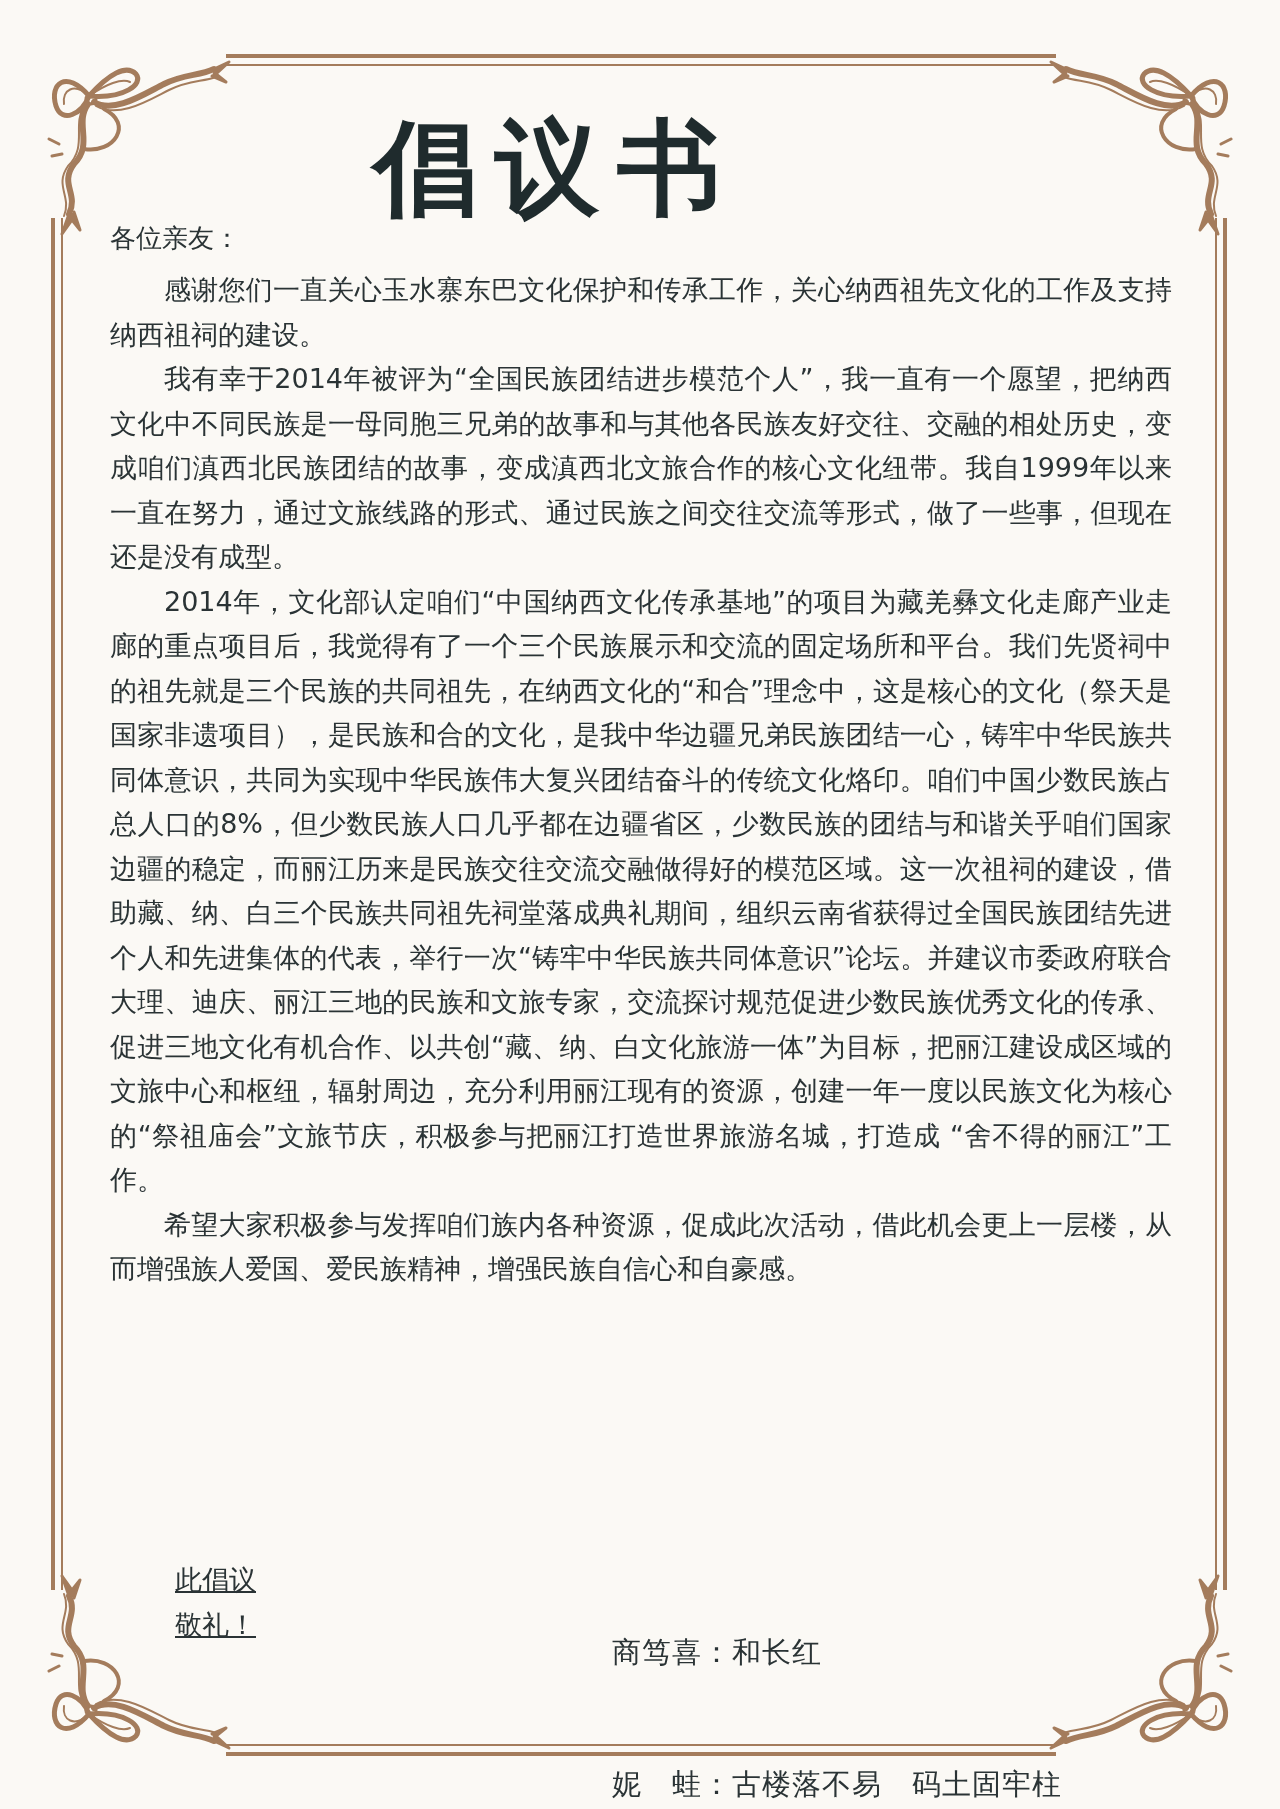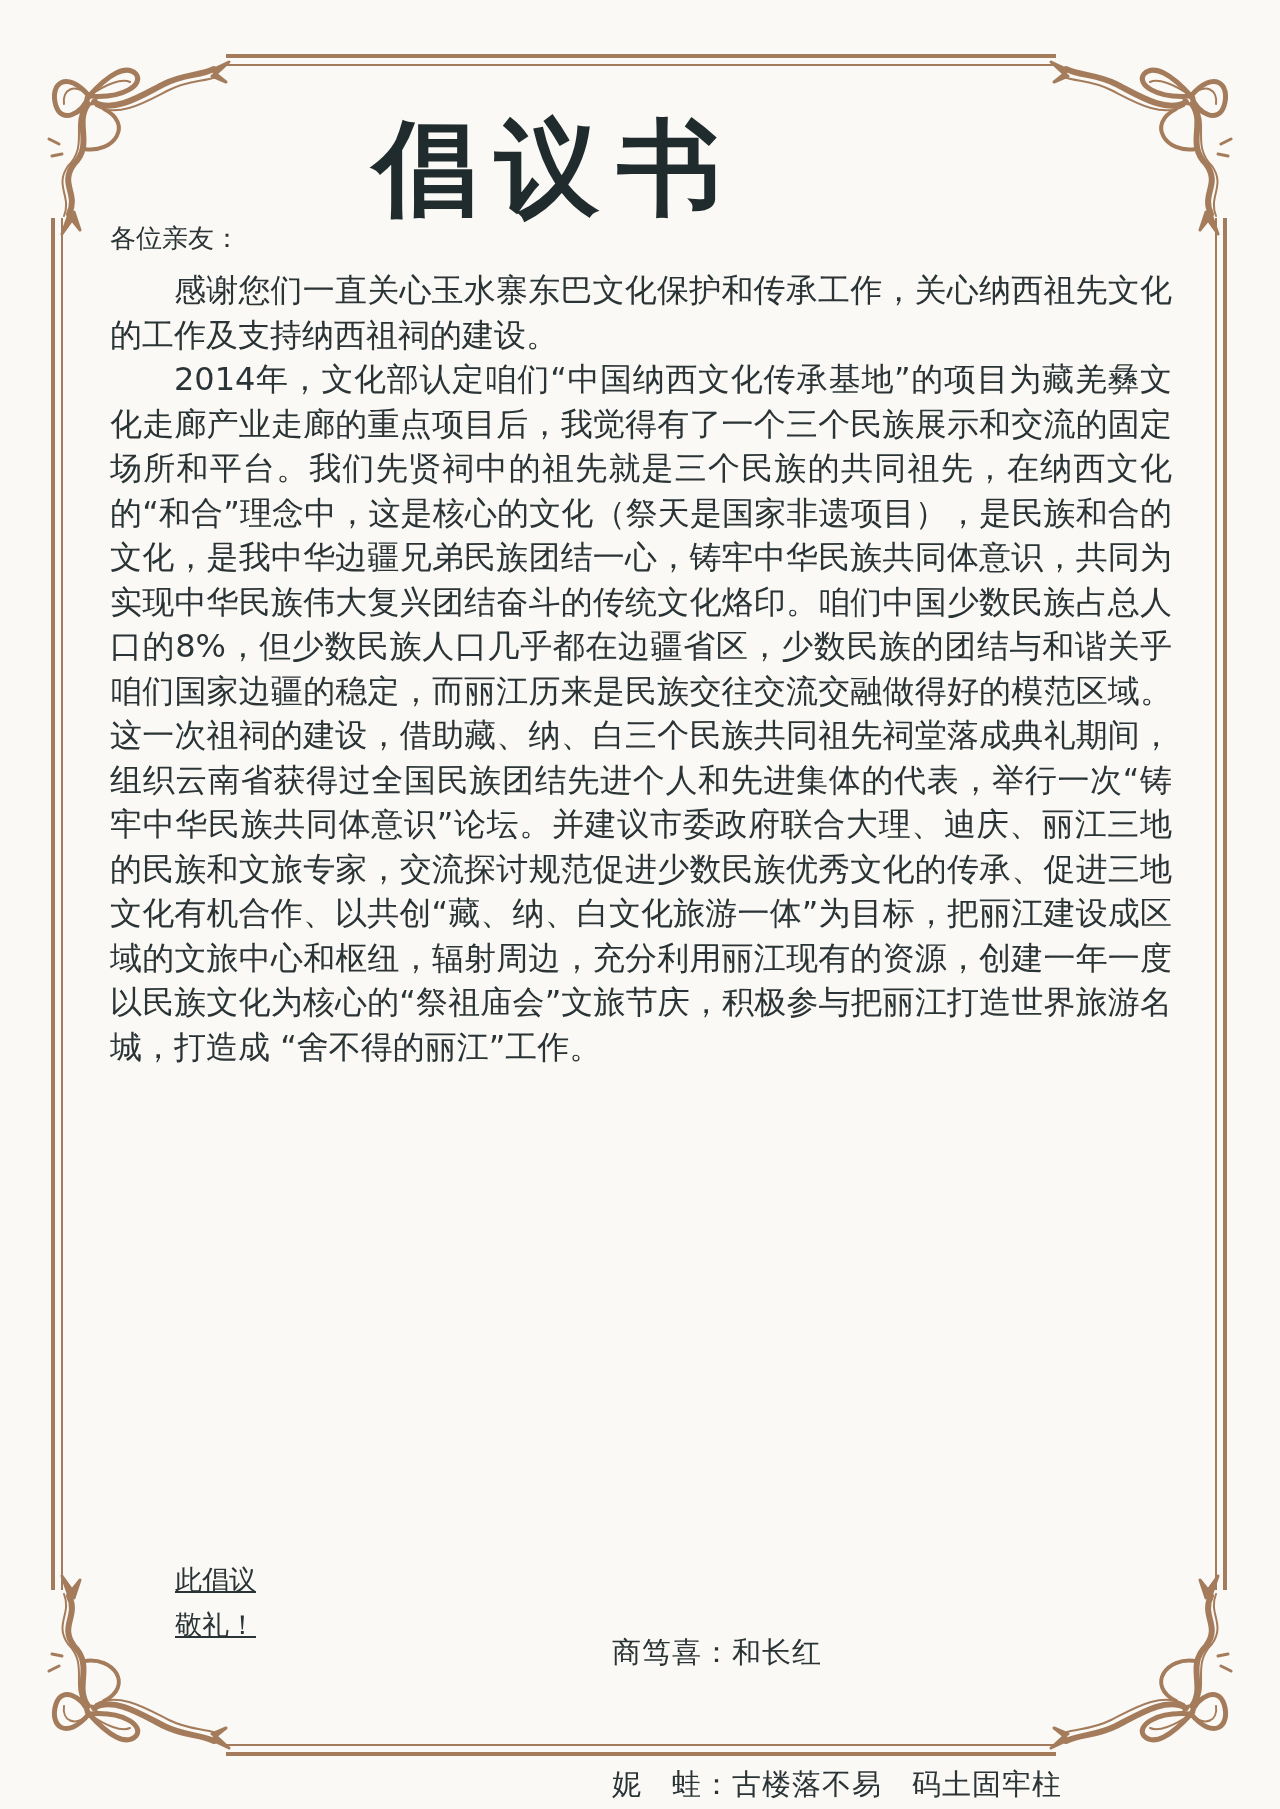--- a/index.html
+++ b/index.html
@@ -47,21 +47,21 @@
     top: 218px;
     left: 110px;
     font-size: 26px;
     line-height: 40px;
   }
   .body-text {
     position: absolute;
     top: 268px;
     left: 110px;
     width: 1062px;
-    font-size: 32px;
+    font-size: 27px;
     line-height: 44.5px;
     text-align: justify;
   }
   .para { margin: 0; text-indent: 2em; }
   .closing {
     position: absolute;
     left: 175px;
     font-size: 27px;
     line-height: 40px;
     text-decoration: underline;
@@ -156,20 +156,22 @@
     <path d="M15 100 L5 95 M18 110 L8 112" stroke-width="3"></path>
   </svg>
 </div>
 
 <div class="title">倡议书</div>
 
 <div class="salutation">各位亲友：</div>
 
 <div class="body-text">
   <p class="para">感谢您们一直关心玉水寨东巴文化保护和传承工作，关心纳西祖先文化的工作及支持纳西祖祠的建设。</p>
+  <p class="para">我有幸于2014年被评为“全国民族团结进步模范个人”，我一直有一个愿望，把纳西文化中不同民族是一母同胞三兄弟的故事和与其他各民族友好交往、交融的相处历史，变成咱们滇西北民族团结的故事，变成滇西北文旅合作的核心文化纽带。我自1999年以来一直在努力，通过文旅线路的形式、通过民族之间交往交流等形式，做了一些事，但现在还是没有成型。</p>
   <p class="para">2014年，文化部认定咱们“中国纳西文化传承基地”的项目为藏羌彝文化走廊产业走廊的重点项目后，我觉得有了一个三个民族展示和交流的固定场所和平台。我们先贤祠中的祖先就是三个民族的共同祖先，在纳西文化的“和合”理念中，这是核心的文化（祭天是国家非遗项目），是民族和合的文化，是我中华边疆兄弟民族团结一心，铸牢中华民族共同体意识，共同为实现中华民族伟大复兴团结奋斗的传统文化烙印。咱们中国少数民族占总人口的8%，但少数民族人口几乎都在边疆省区，少数民族的团结与和谐关乎咱们国家边疆的稳定，而丽江历来是民族交往交流交融做得好的模范区域。这一次祖祠的建设，借助藏、纳、白三个民族共同祖先祠堂落成典礼期间，组织云南省获得过全国民族团结先进个人和先进集体的代表，举行一次“铸牢中华民族共同体意识”论坛。并建议市委政府联合大理、迪庆、丽江三地的民族和文旅专家，交流探讨规范促进少数民族优秀文化的传承、促进三地文化有机合作、以共创“藏、纳、白文化旅游一体”为目标，把丽江建设成区域的文旅中心和枢纽，辐射周边，充分利用丽江现有的资源，创建一年一度以民族文化为核心的“祭祖庙会”文旅节庆，积极参与把丽江打造世界旅游名城，打造成 “舍不得的丽江”工作。</p>
+  <p class="para">希望大家积极参与发挥咱们族内各种资源，促成此次活动，借此机会更上一层楼，从而增强族人爱国、爱民族精神，增强民族自信心和自豪感。</p>
 </div>
 
 <div class="closing" style="top:1560px;">此倡议</div>
 <div class="closing" style="top:1605px;">敬礼！</div>
 
 <div class="sign" style="top:1632px;">商笃喜：和长红</div>
 <div class="sign" style="top:1764px;">妮　蛙：古楼落不易　码土固牢柱</div>
 
 </body></html>

